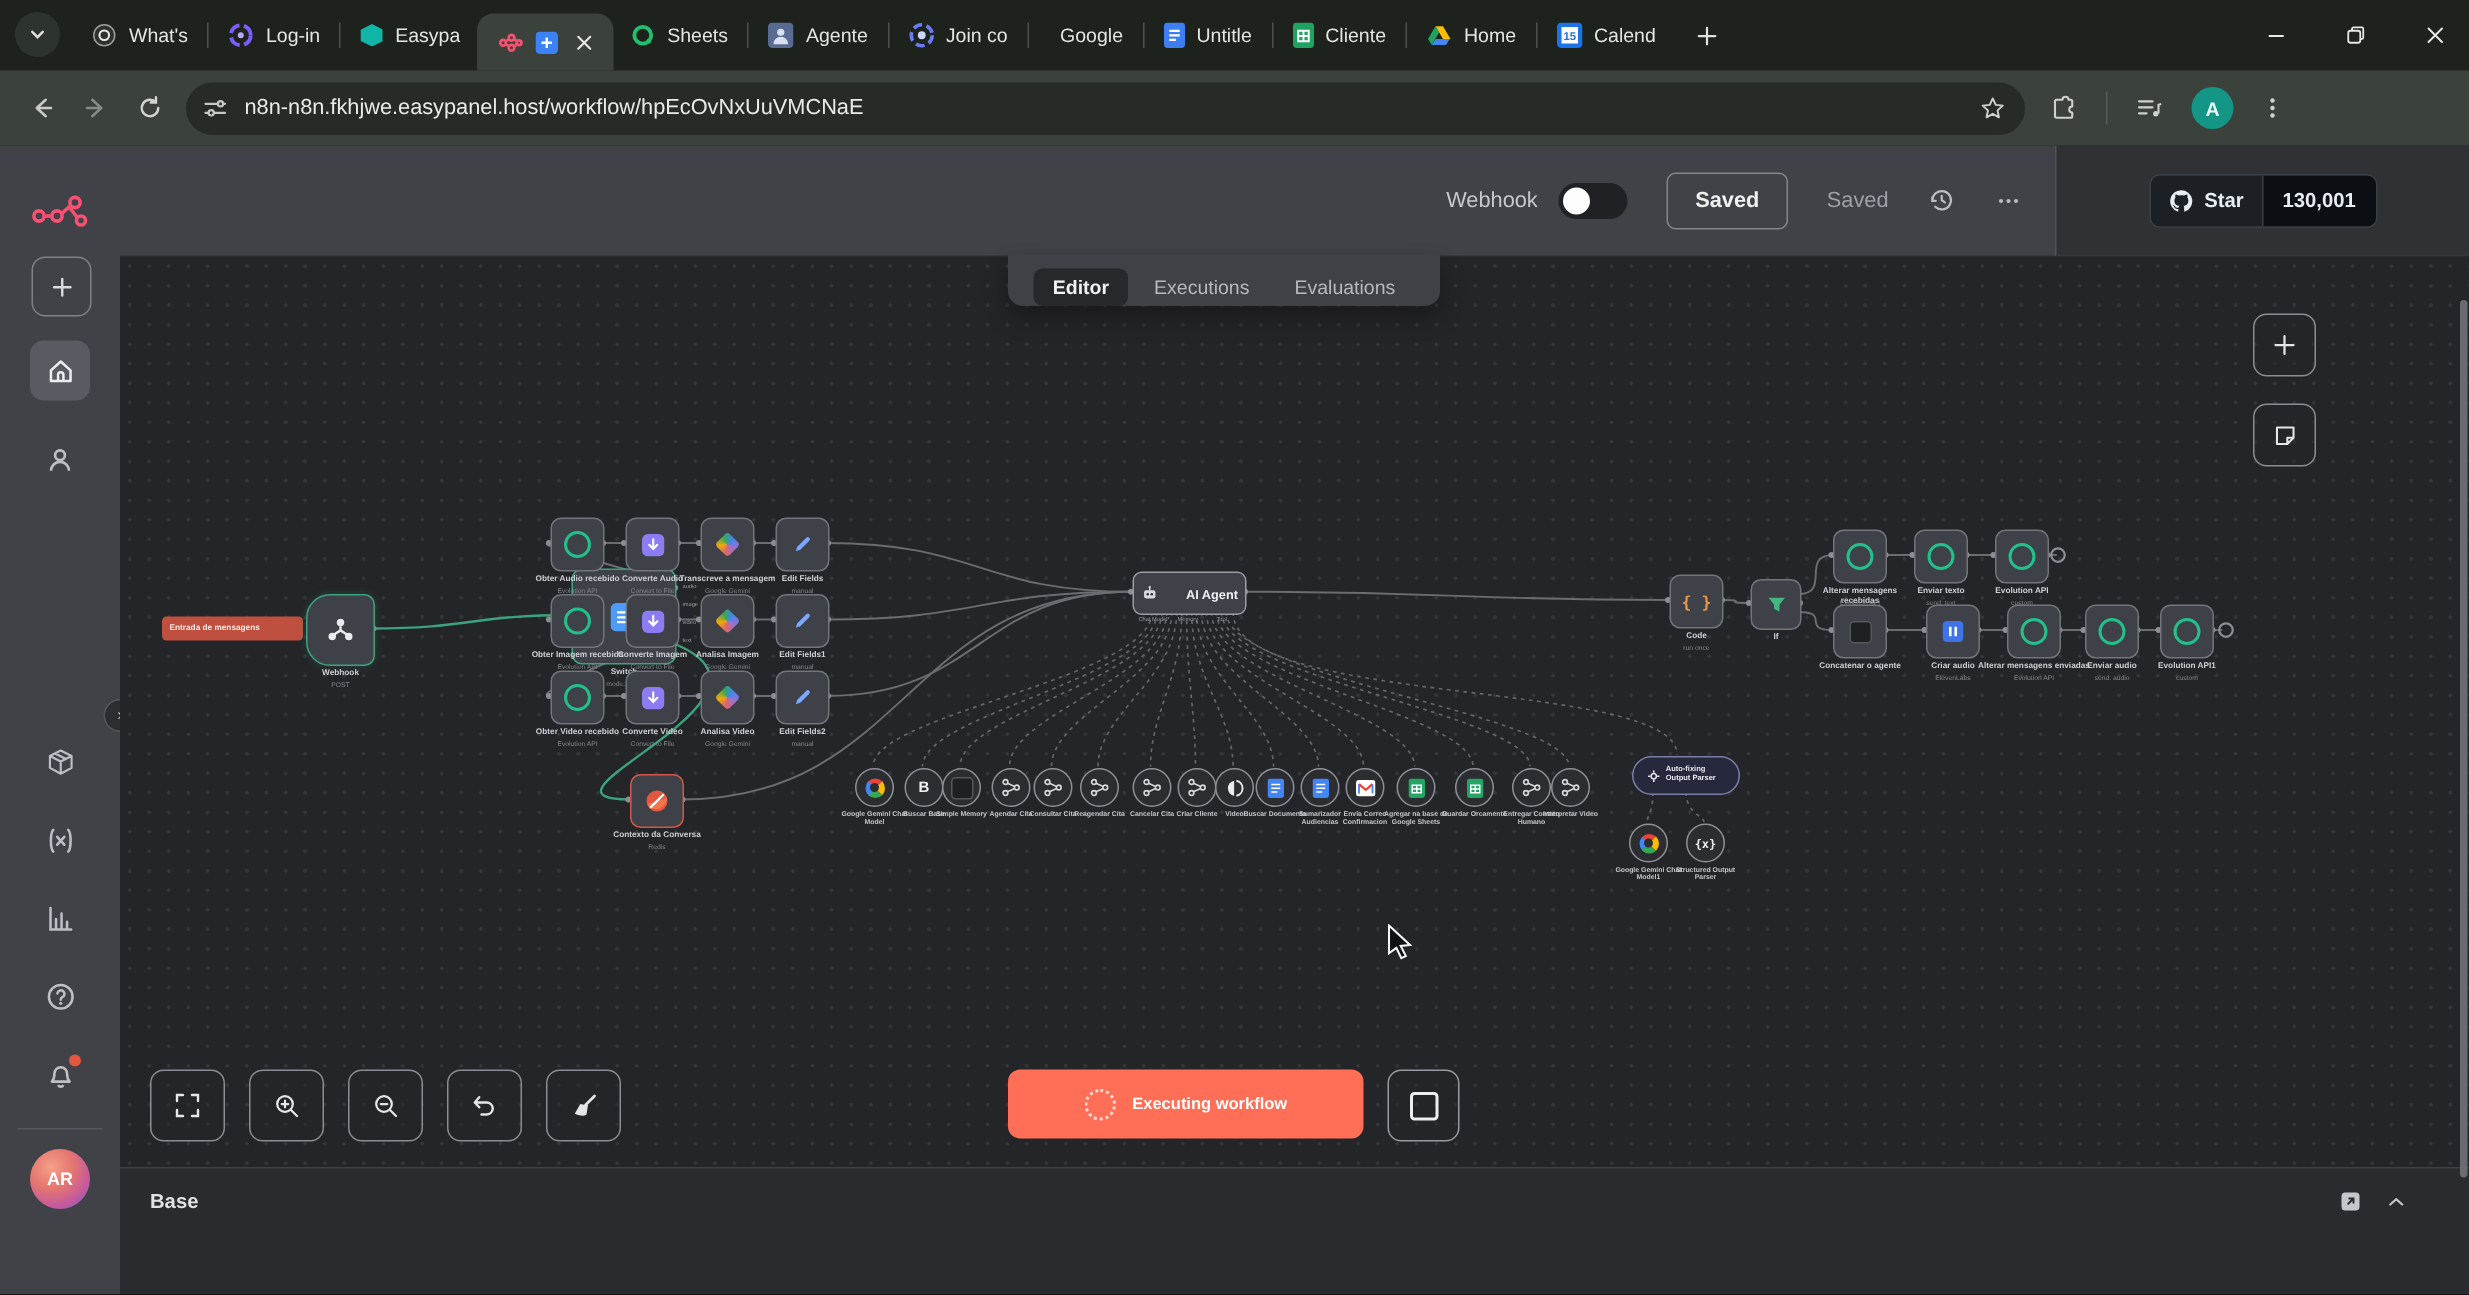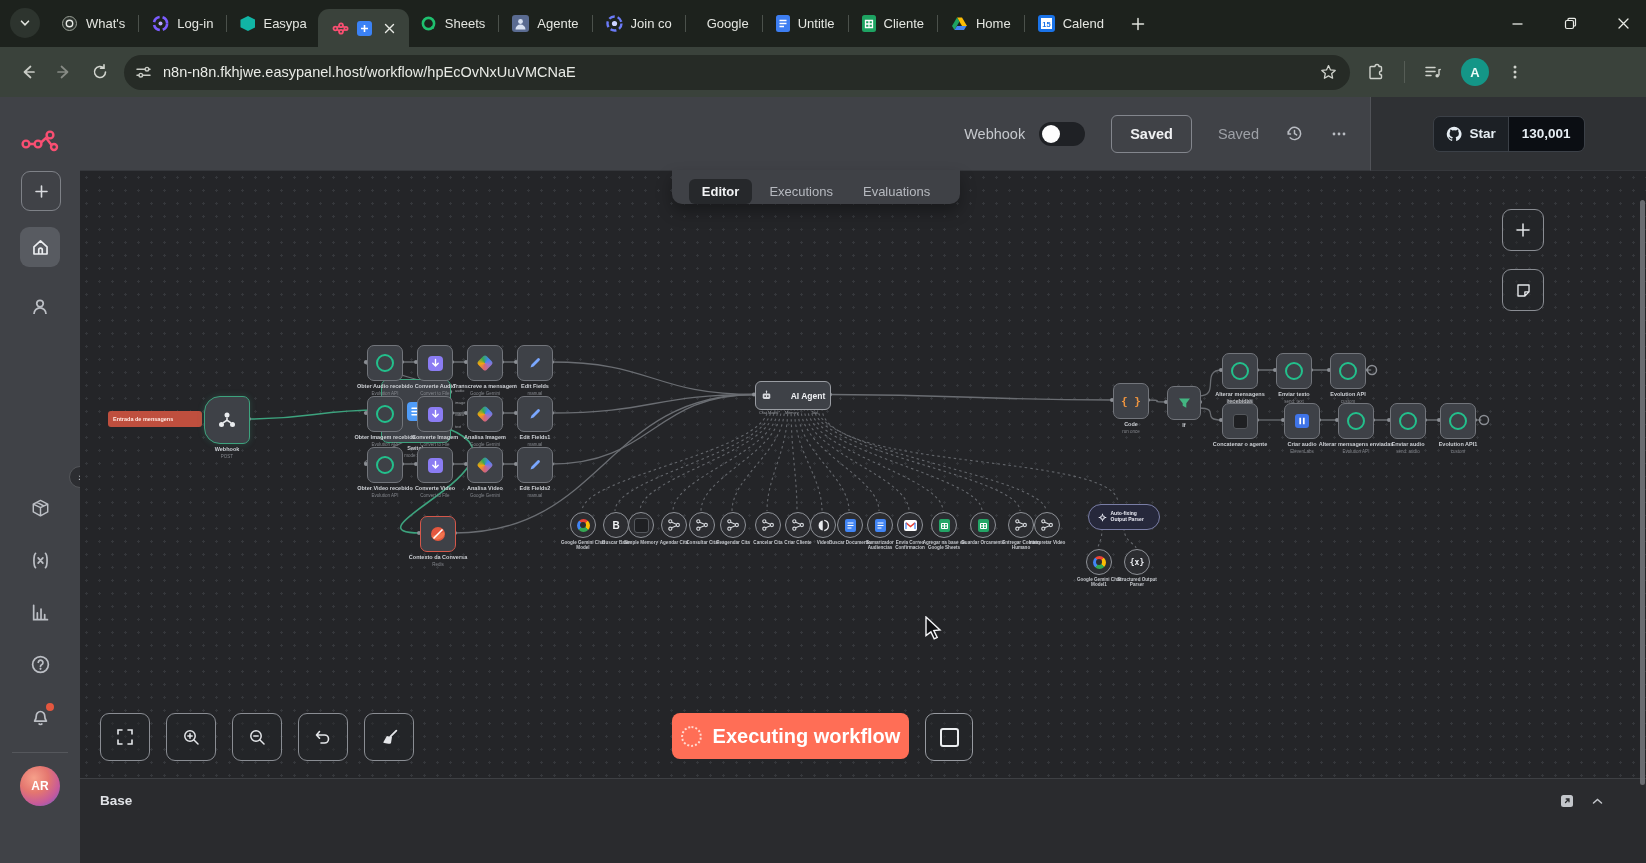--- a/index.html
+++ b/index.html
@@ -75,21 +75,21 @@
   .wfsub{position:absolute;top:calc(100% + 11px);left:50%;transform:translateX(-50%);width:76px;text-align:center;font-size:4.5px;line-height:5px;color:#84878d;}
   .sticky{position:absolute;background:#bf4f3e;border-radius:3px;color:#ffe9e2;font-size:5.5px;display:flex;align-items:center;padding:0 5px;font-weight:700;}
   .agent{background:#3e4147;border:1px solid #9a9da3;border-radius:6px;display:flex;align-items:center;justify-content:center;gap:19px;color:#f0f1f4;font-size:8.5px;font-weight:700;}
   .portlbl{position:absolute;font-size:3.8px;color:#9a9da2;white-space:nowrap;}
   .wfcirc{position:absolute;width:24px;height:24px;border-radius:50%;background:#2c2d31;border:1px solid #8e9197;display:flex;align-items:center;justify-content:center;}
   .circlabel{position:absolute;top:calc(100% + 3px);left:50%;transform:translateX(-50%);width:46px;text-align:center;font-size:4.6px;line-height:5.4px;color:#c3c6cb;font-weight:700;}
   .pillnode{position:absolute;background:#26283b;border:1px solid #7a7ea6;border-radius:13px;display:flex;align-items:center;justify-content:center;gap:4px;color:#e8e9f2;font-size:5px;line-height:5.6px;font-weight:700;text-align:left;}
 
   .cbtn{position:absolute;width:40px;height:40px;border:1.5px solid #8a8d93;border-radius:9px;display:flex;align-items:center;justify-content:center;background:rgba(36,37,40,.45);}
   .ctl{position:absolute;top:713px;width:48px;height:46px;border:1.5px solid #8a8d93;border-radius:9px;display:flex;align-items:center;justify-content:center;background:rgba(36,37,40,.45);}
-  .execbtn{position:absolute;left:672px;top:713px;width:237px;height:46px;border-radius:8px;background:#ff6e56;color:#fff;display:flex;align-items:center;justify-content:center;gap:11px;font-size:20px;font-weight:700;}
+  .execbtn{position:absolute;left:672px;top:713px;width:237px;height:46px;border-radius:8px;background:#ff6e56;color:#fff;display:flex;align-items:center;justify-content:center;gap:11px;font-size:11px;font-weight:700;}
   .spin{width:17px;height:17px;border-radius:50%;border:2px dotted #ffd9d0;animation:rot 1.1s steps(10) infinite;}
   @keyframes rot{to{transform:rotate(360deg)}}
   .stopbtn{position:absolute;left:925px;top:713px;width:46px;height:46px;border:1.5px solid #979aa0;border-radius:9px;display:flex;align-items:center;justify-content:center;background:rgba(36,37,40,.45);}
   .stopbtn i{width:15px;height:15px;border:2px solid #eceef0;border-radius:3px;}
 
   .logsbar{position:absolute;left:80px;top:778px;width:1566px;height:85px;background:#2a2b2e;border-top:1px solid #3e4044;}
   .logslbl{position:absolute;left:20px;top:14px;color:#e0e2e6;font-size:13.5px;font-weight:700;}
   .logsicons{position:absolute;right:42px;top:14px;display:flex;gap:16px;align-items:center;}
   .vscroll{position:absolute;left:1640px;top:200px;width:5px;height:585px;background:#75787d;border-radius:3px;opacity:.85;}
   .cursor{position:absolute;left:925px;top:616px;}

